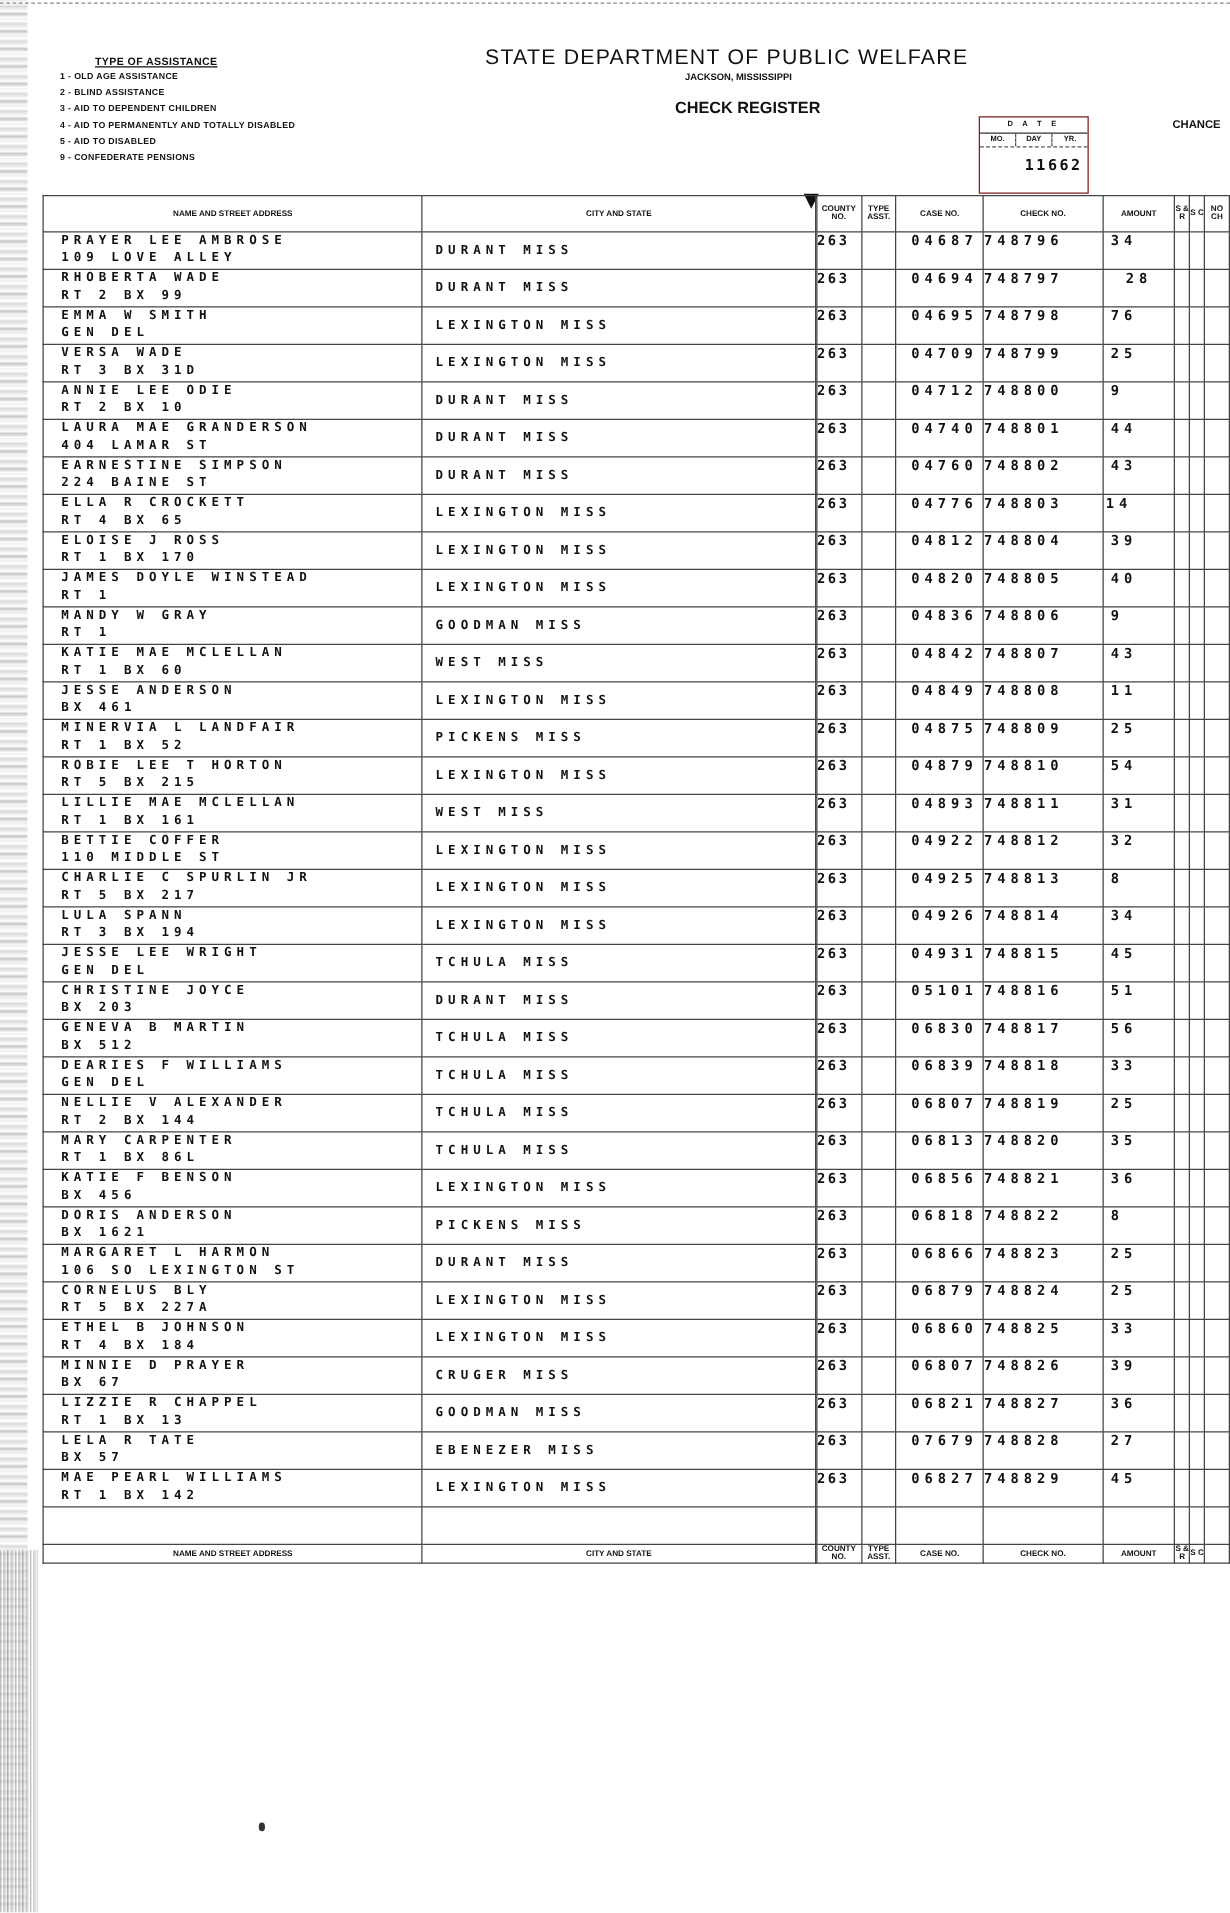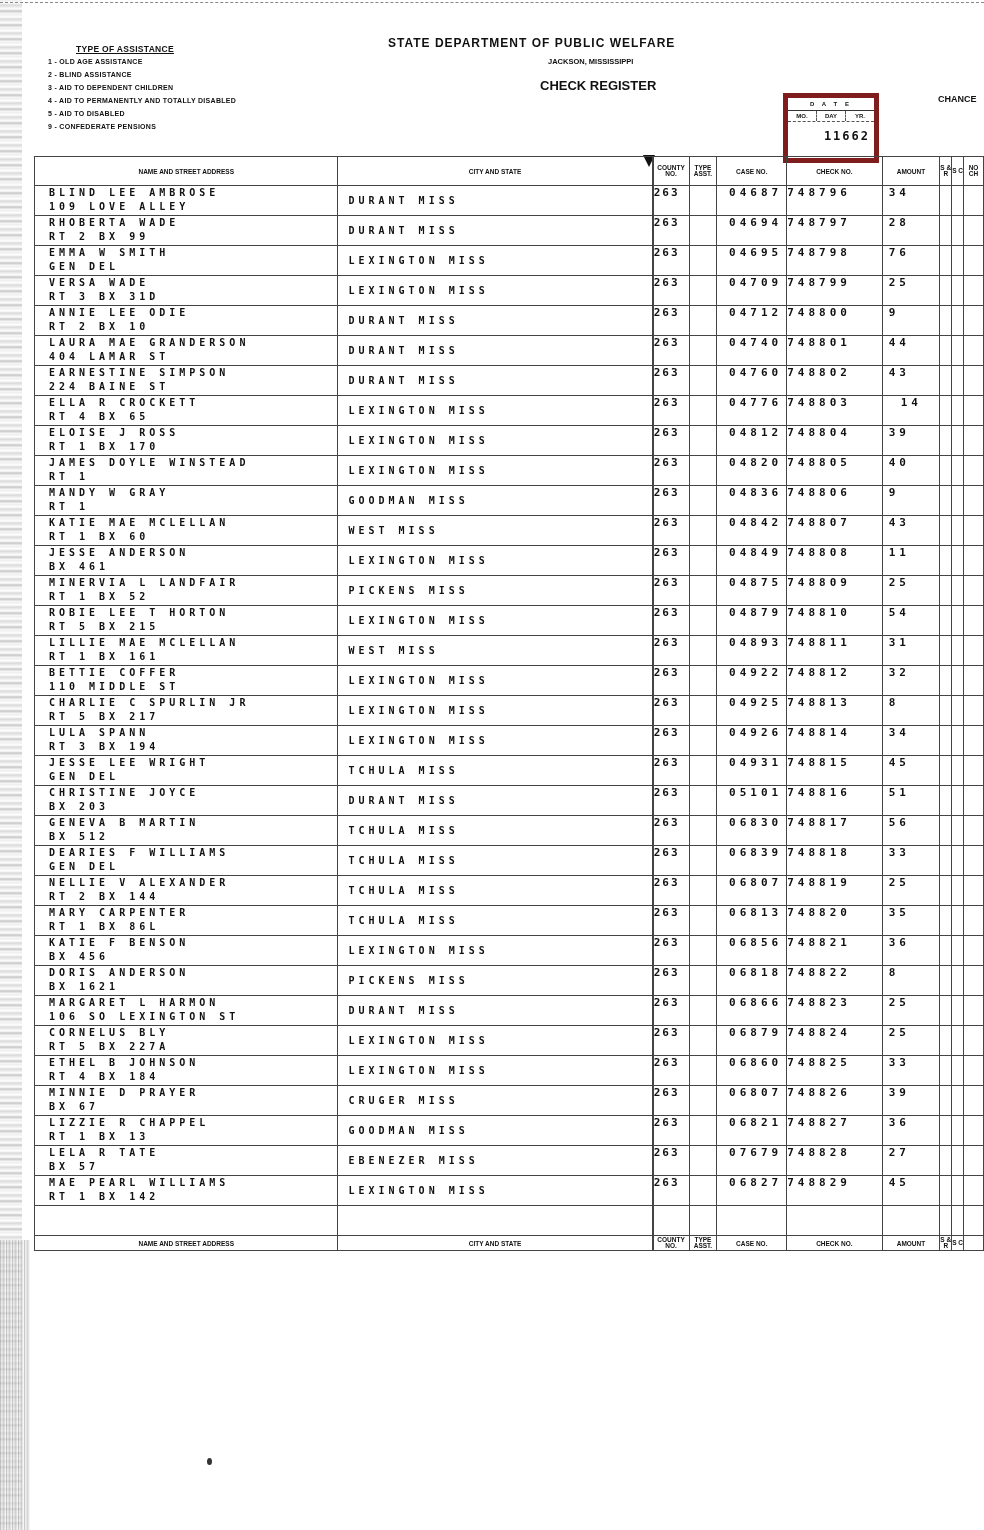--- a/index.html
+++ b/index.html
@@ -6,25 +6,25 @@
   body { width:984px; height:1530px; background:#fff; position:relative; overflow:hidden; font-family:"Liberation Sans", sans-serif; color:#111; }
   .scan-edge { position:absolute; left:0; top:0; width:22px; height:1530px;
     background: repeating-linear-gradient(180deg, #ddd 0px, #fff 3px, #bbb 5px, #fff 9px, #999 11px, #fff 14px);
     opacity:.55; }
   .scan-edge2 { position:absolute; left:0; top:1240px; width:30px; height:290px;
     background: repeating-linear-gradient(90deg, #888 0, #fff 2px, #aaa 3px, #fff 6px); opacity:.6; }
   .topline { position:absolute; left:0; top:2px; width:984px; border-top:1px dashed #888; }
   .legend { position:absolute; left:48px; top:44px; font-size:7px; font-weight:bold; letter-spacing:.3px; }
   .legend .lt { font-size:8.5px; margin-left:28px; margin-bottom:4px;text-decoration:underline; }
   .legend .li { margin-bottom:6px; }
-  .title { position:absolute; left:388px; top:36px; font-size:12px; font-weight:bold; letter-spacing:1px; }
+  .title { position:absolute; left:388px; top:36px; font-size:17px; font-weight:normal; letter-spacing:1px; }
   .subtitle { position:absolute; left:548px; top:57px; font-size:7.5px; font-weight:bold; }
   .register { position:absolute; left:540px; top:78px; font-size:13px; font-weight:bold; }
   .chance { position:absolute; left:938px; top:94px; font-size:9px; font-weight:bold; }
-  .datebox { position:absolute; left:783px; top:93px; width:86px; height:60px; border:5px solid #7f1d1d; font-size:6px; font-weight:bold; }
+  .datebox { position:absolute; left:783px; top:93px; width:86px; height:60px; border:1px solid #7f1d1d; font-size:6px; font-weight:bold; }
   .datebox .dh { height:12px; border-bottom:1px solid #333; text-align:center; letter-spacing:3px; line-height:12px; }
   .datebox .dsub { display:flex; height:10px; border-bottom:1px dashed #555; }
   .datebox .dsub span { flex:1; text-align:center; line-height:10px; border-right:1px dashed #555; }
   .datebox .dsub span:last-child { border-right:none; }
   .datebox .dval { text-align:right; padding-right:4px; font-family:"DejaVu Sans Mono", monospace; font-weight:bold; font-size:12px; letter-spacing:2px; line-height:28px; }
   .arrow { position:absolute; left:643px; top:155px; width:0; height:0; border-left:6px solid transparent; border-right:6px solid transparent; border-top:12px solid #111; }
   table.reg { position:absolute; left:34px; top:156px; border-collapse:collapse; table-layout:fixed; }
   table.reg td, table.reg th { border:1px solid #444; padding:0; overflow:hidden; white-space:nowrap; }
   table.reg th { height:28px; font-size:6.5px; font-weight:bold; }
   .mono { font-family:"DejaVu Sans Mono", monospace; font-weight:bold; letter-spacing:4px; }
@@ -96,21 +96,21 @@
       <th>CHECK NO.</th>
       <th>AMOUNT</th>
       <th class="small-vert" style="white-space:normal">S &amp; R</th>
       <th class="small-vert" style="white-space:normal">S C</th>
       <th class="small-vert" style="white-space:normal">NO CH</th>
     </tr>
   </thead>
   <tbody id="rows">
   <tr class="row">
     <td class="namecell mono">
-      <div>BLIND LEE AMBROSE</div>
+      <div>PRAYER LEE AMBROSE</div>
       <div>109 LOVE ALLEY</div>
     </td>
     <td class="citycell mono">DURANT MISS</td>
     <td style="border:none"></td>
     <td class="numcell mono" style="letter-spacing:2px">263</td>
     <td class="numcell"></td>
     <td class="numcell mono right">04687</td>
     <td class="numcell mono">748796</td>
     <td class="numcell mono" style="padding-left:6px">34</td>
     <td></td>
@@ -122,21 +122,21 @@
     <td class="namecell mono">
       <div>RHOBERTA WADE</div>
       <div>RT 2 BX 99</div>
     </td>
     <td class="citycell mono">DURANT MISS</td>
     <td style="border:none"></td>
     <td class="numcell mono" style="letter-spacing:2px">263</td>
     <td class="numcell"></td>
     <td class="numcell mono right">04694</td>
     <td class="numcell mono">748797</td>
-    <td class="numcell mono" style="padding-left:6px">28</td>
+    <td class="numcell mono" style="padding-left:18px">28</td>
     <td></td>
     <td></td>
     <td></td>
   </tr>
 
   <tr class="row">
     <td class="namecell mono">
       <div>EMMA W SMITH</div>
       <div>GEN DEL</div>
     </td>
@@ -224,21 +224,21 @@
     <td class="namecell mono">
       <div>ELLA R CROCKETT</div>
       <div>RT 4 BX 65</div>
     </td>
     <td class="citycell mono">LEXINGTON MISS</td>
     <td style="border:none"></td>
     <td class="numcell mono" style="letter-spacing:2px">263</td>
     <td class="numcell"></td>
     <td class="numcell mono right">04776</td>
     <td class="numcell mono">748803</td>
-    <td class="numcell mono" style="padding-left:18px">14</td>
+    <td class="numcell mono" style="padding-left:2px">14</td>
     <td></td>
     <td></td>
     <td></td>
   </tr>
 
   <tr class="row">
     <td class="namecell mono">
       <div>ELOISE J ROSS</div>
       <div>RT 1 BX 170</div>
     </td>

